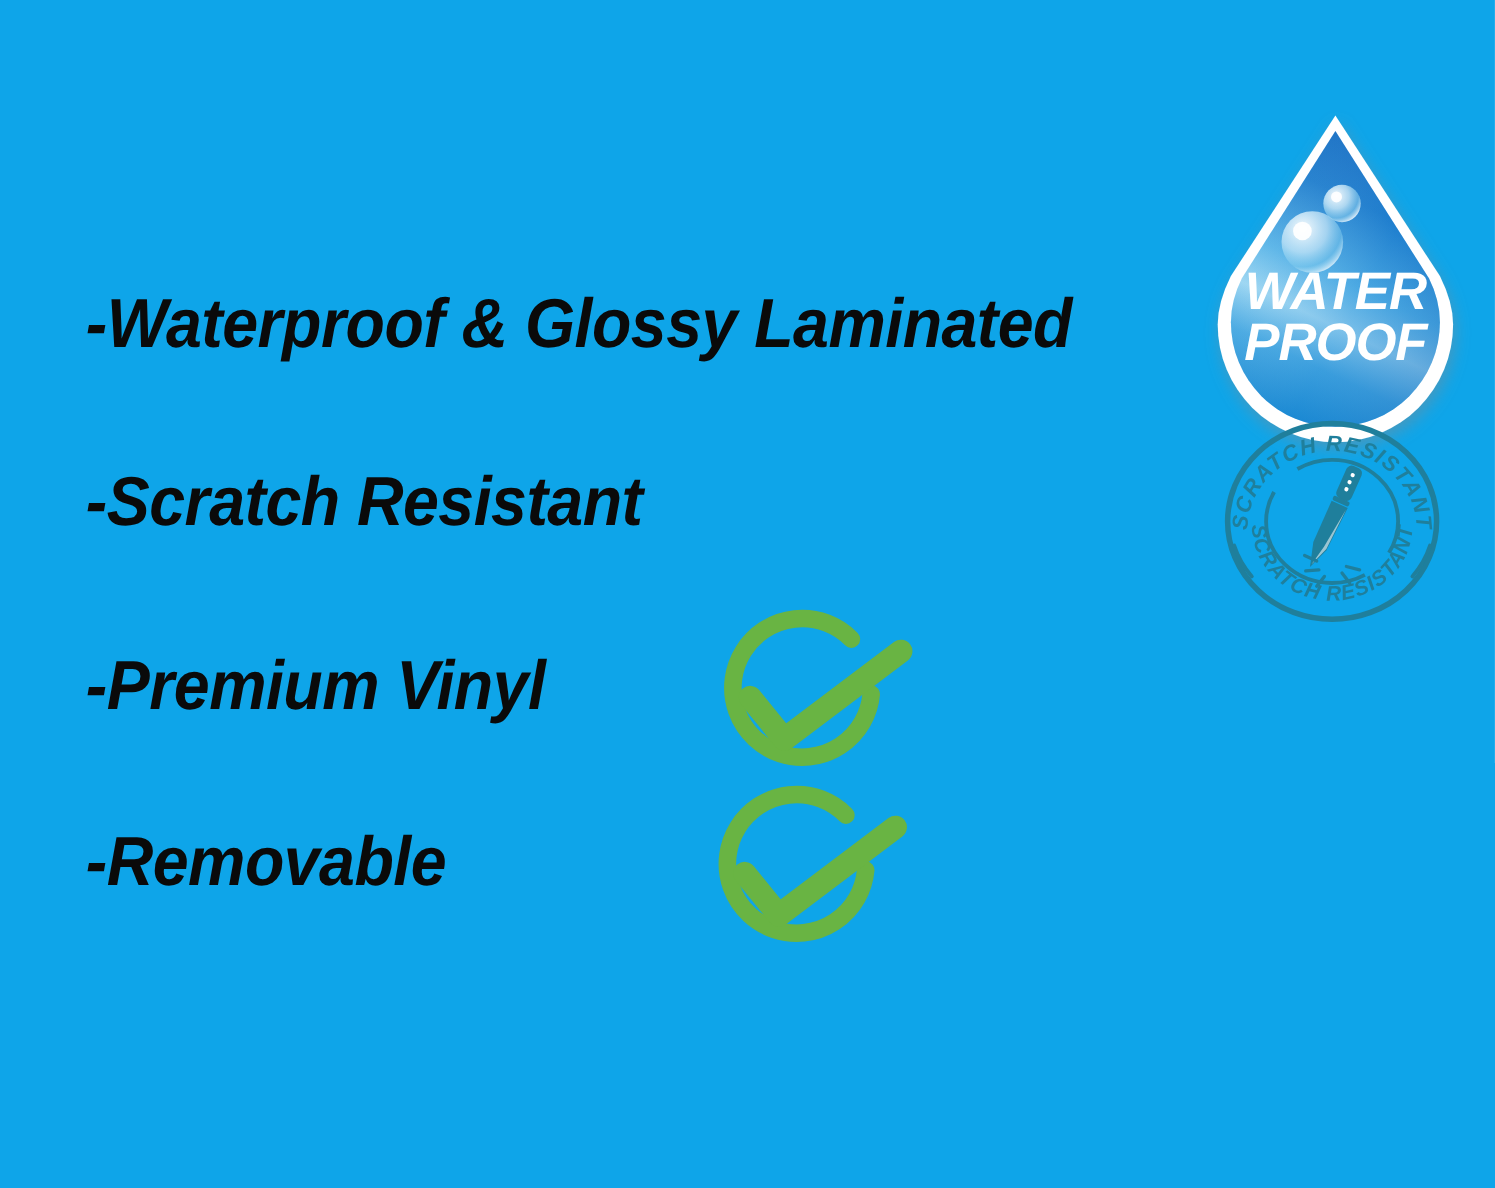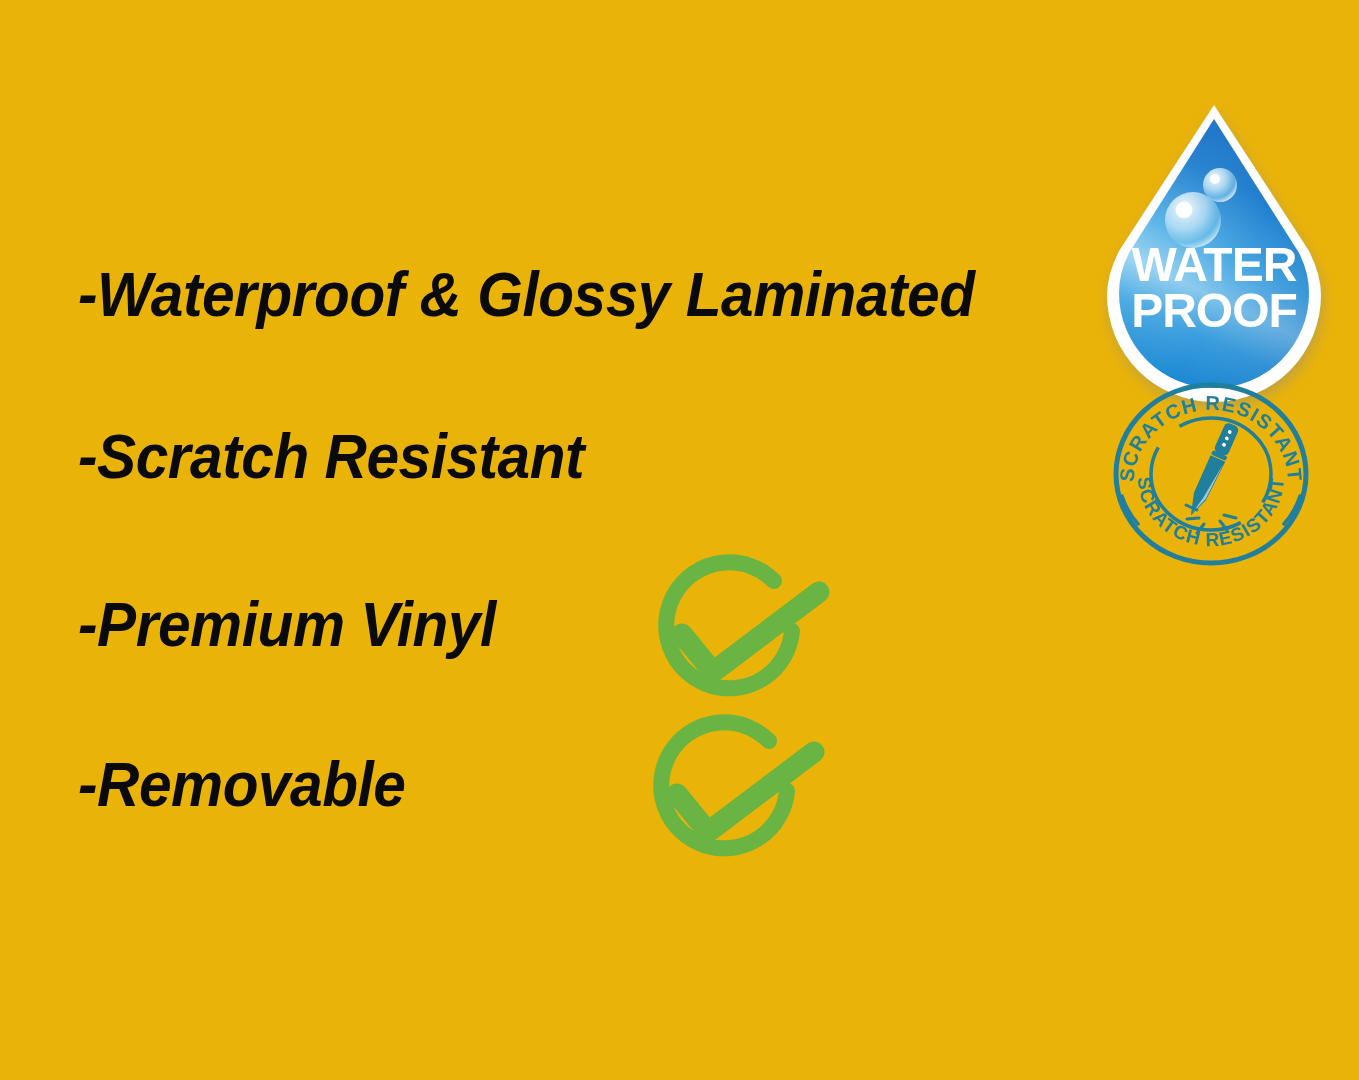--- a/index.html
+++ b/index.html
@@ -7,21 +7,21 @@
     padding: 0;
     background: #ffffff;
   }
   body {
     font-family: "Liberation Sans", sans-serif;
   }
   #canvas {
     position: relative;
     width: 1359px;
     height: 1080px;
-    background: #eab308;
+    background: #0ea5e9;
     overflow: hidden;
   }
 
   
   .feature-list {
     position: absolute;
     left: 0;
     top: 0;
     width: 1359px;
     height: 1080px;
@@ -43,20 +43,21 @@
   }
 
   .fl-0 { left: 78px;  top: 258px; font-size: 63px; transform: scaleX(0.93); transform-origin: left center; }
   .fl-1 { left: 78px;  top: 420px; font-size: 63px; transform: scaleX(0.93); transform-origin: left center; }
   .fl-2 { left: 78px;  top: 588px; font-size: 63px; transform: scaleX(0.93); transform-origin: left center; }
   .fl-3 { left: 78px;  top: 748px; font-size: 63px; transform: scaleX(0.93); transform-origin: left center; }
 
   
   .badge {
     position: absolute;
+    font-style: italic;
   }
   #waterproof-badge {
     left: 1103px;
     top: 103px;
     width: 222px;
     height: 268px;
   }
   #scratch-badge {
     left: 1108px;
     top: 378px;

